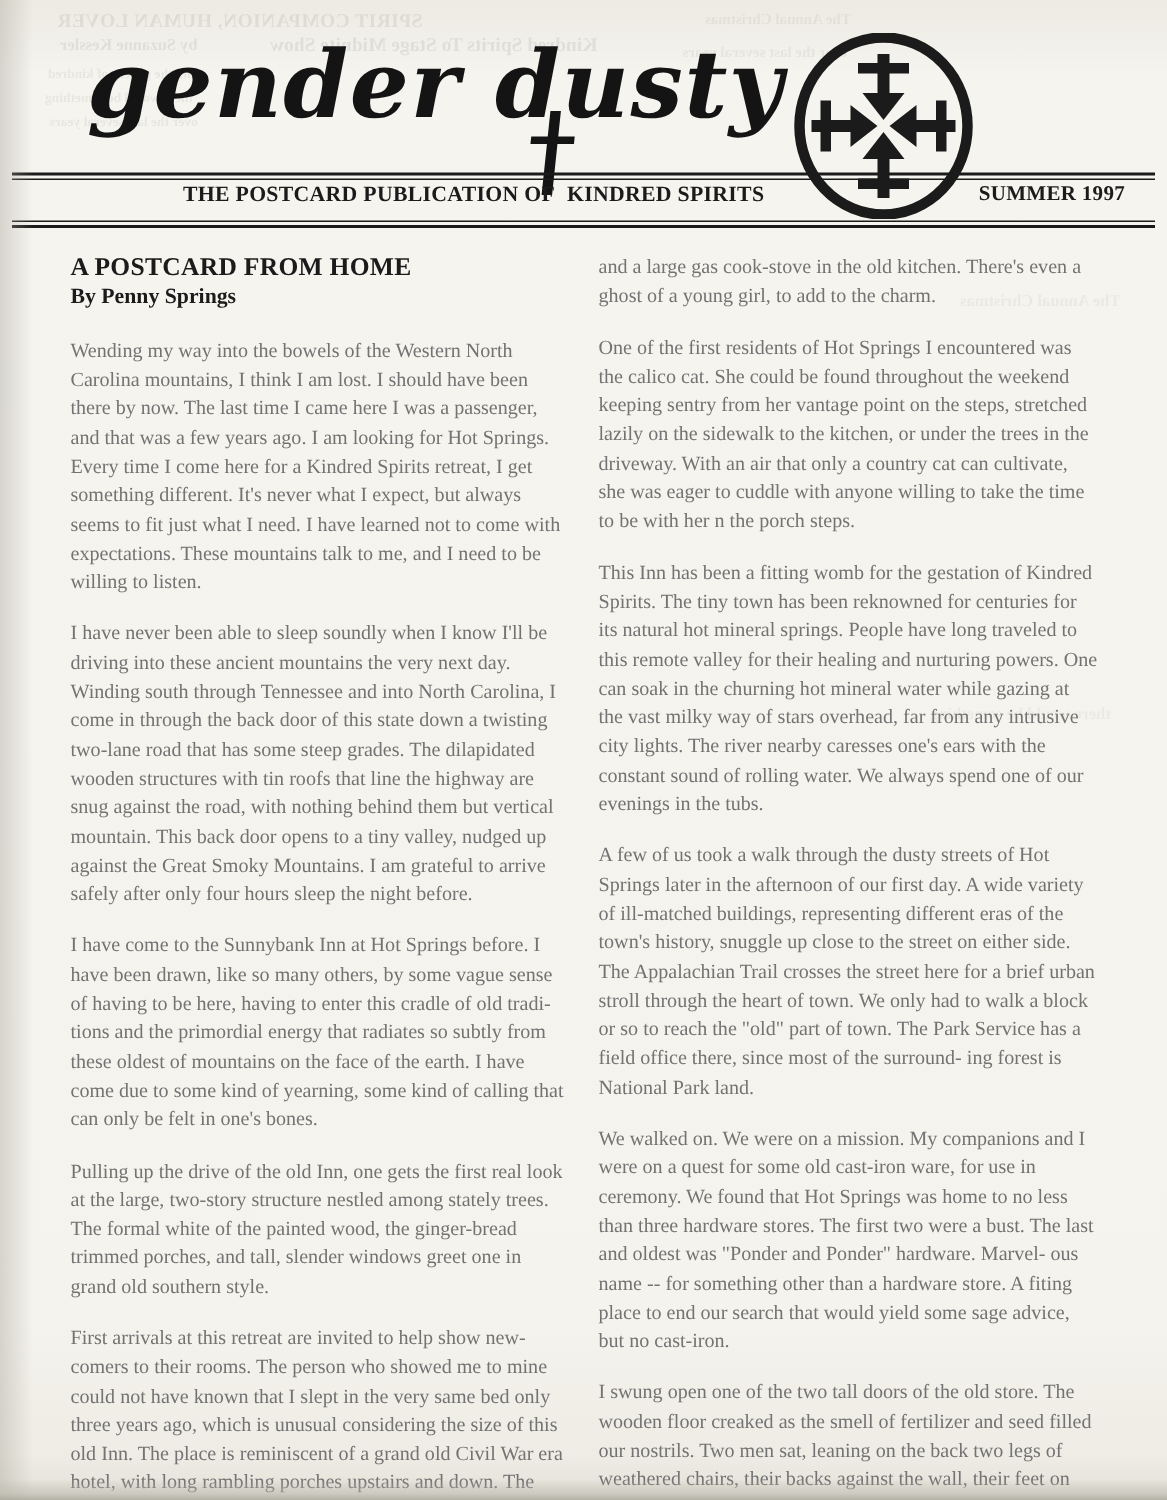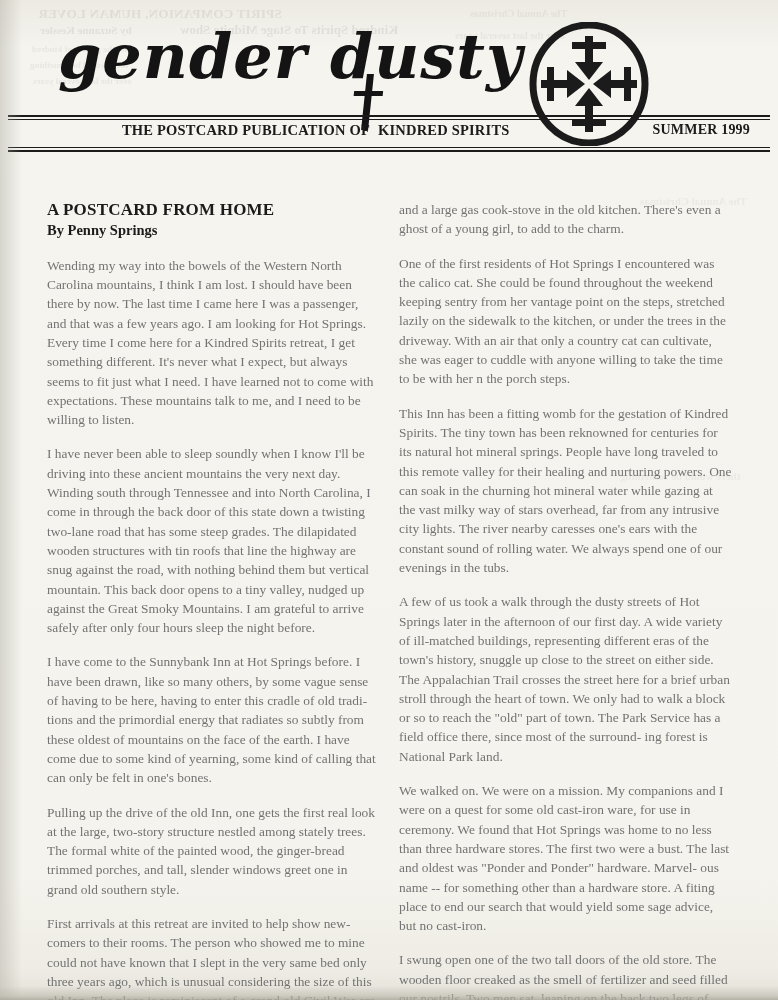--- a/index.html
+++ b/index.html
@@ -159,21 +159,20 @@
     letter-spacing: .2px;
     font-family: "Liberation Serif", serif;
   }
 
   
   .article {
     position: absolute;
     left: 0; right: 0;
     top: 168px;
     bottom: 0;
-    margin-top: 32px;
   }
   .col {
     position: absolute;
     top: 0;
     width: 333px;
   }
   .col-left  { left: 47px; }
   .col-right { left: 399px; }
 
   .headline {
@@ -247,21 +246,21 @@
     </svg>
 
     <div class="rule-group-top">
       <div class="rule-thick"></div>
       <div class="rule-thin"></div>
     </div>
 
     <div class="subtitle-bar">
       <div class="subtitle-left">THE POSTCARD PUBLICATION OF</div>
       <div class="subtitle-right">KINDRED SPIRITS</div>
-      <div class="issue-date">SUMMER 1999</div>
+      <div class="issue-date">SUMMER 1997</div>
     </div>
 
     <div class="rule-group-bottom">
       <div class="rule-thin" style="margin-top:0"></div>
       <div class="rule-thick" style="margin-top:2px"></div>
     </div>
   </div>
 
   <div class="article">
 

